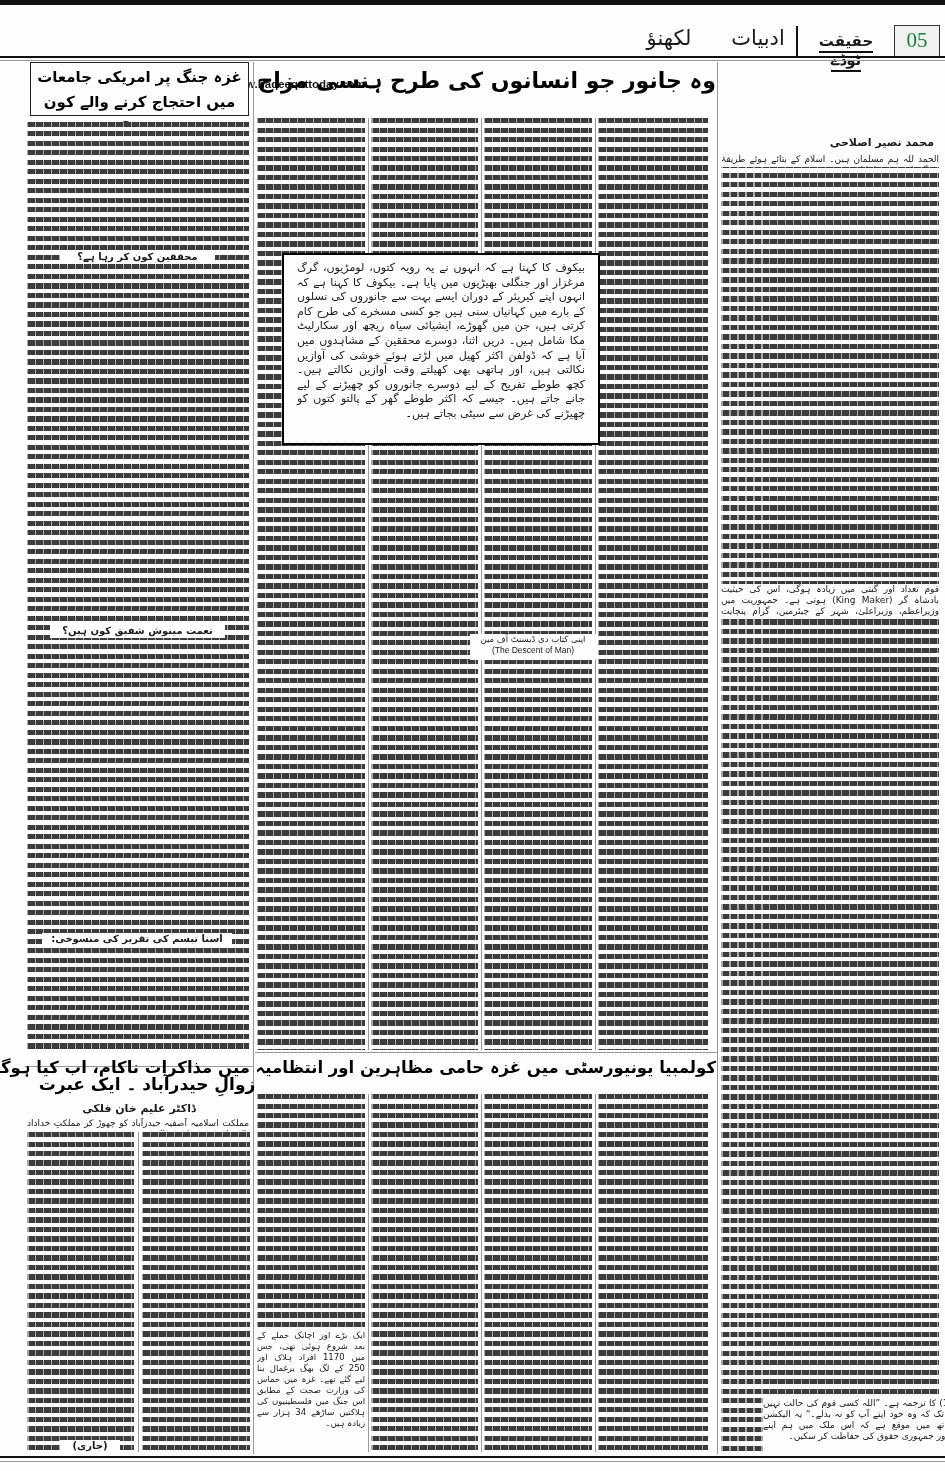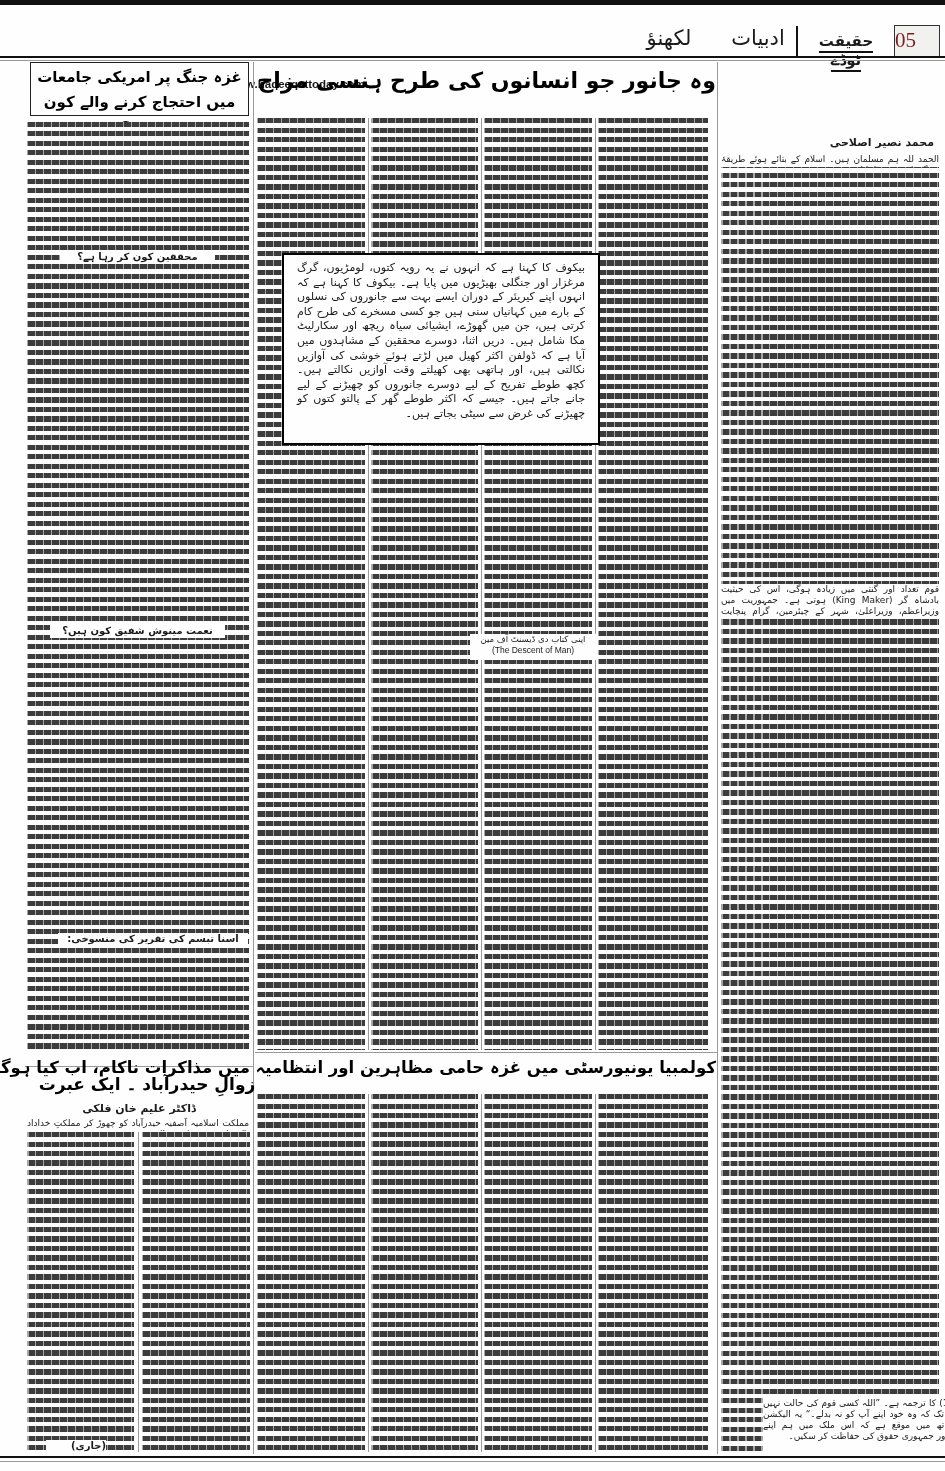--- a/index.html
+++ b/index.html
@@ -11,22 +11,22 @@
   .vline{background:#9a9a9a;width:1px;}
   .hline{background:#9a9a9a;height:1px;}
   .fill{background-image:
         repeating-linear-gradient(to right, rgba(255,255,255,0.55) 0 1.5px, rgba(255,255,255,0) 1.5px 8px),
         repeating-linear-gradient(to bottom, #3c3c3c 0 5px, #fefefe 5px 9.5px);}
   .headline{font-weight:bold;text-align:center;color:#000;}
   .nowrap{white-space:nowrap;}
   .band{background:#fefefe;font-size:9px;line-height:11px;text-align:justify;overflow:hidden;}
   .subhead{background:#fefefe;font-weight:bold;font-size:10px;line-height:12px;text-align:center;overflow:hidden;}
   .dateline{font-family:"Liberation Sans",sans-serif;font-weight:bold;font-size:11.5px;margin-top:44px;}
-  #pageno{border:1.5px solid #333;background:#f1f1ef;
-          font-family:"Liberation Serif",serif;font-size:21px;line-height:29px;color:#7f1d1d;}
+  #pageno{border:1.5px solid #333;background:#f1f1ef;text-align:center;
+          font-family:"Liberation Serif",serif;font-size:21px;line-height:29px;color:#15803d;}
   #paper-name{font-weight:bold;font-size:15px;border-bottom:2px solid #111;padding-bottom:1px;}
   .mast{font-weight:normal;font-size:21px;}
   #boxed{border:2px solid #000;background:#fefefe;font-weight:normal;
          font-size:11px;line-height:14.6px;text-align:justify;padding:6px 13px;overflow:hidden;}
   #gaza-headline-box{border:1.5px solid #222;background:#fefefe;}
   .byline{font-weight:bold;font-size:11px;}
   .center{text-align:center;}
 </style>
 </head>
 <body>
@@ -74,41 +74,42 @@
     <div>اپنی کتاب دی ڈیسنٹ آف مین</div>
     <div style="direction:ltr;font-family:'Liberation Sans',sans-serif;">(The Descent of Man)</div>
   </div>
 
   <div id="gaza-headline-box" class="abs" style="left:30px;top:62px;width:217px;height:52px;">
     <div class="urdu headline" style="font-size:15px;line-height:25px;padding-top:2px;">غزہ جنگ پر امریکی جامعات میں احتجاج کرنے والے کون ہیں؟</div>
   </div>
   <div class="abs fill" style="left:27px;top:122px;width:222px;height:930px;"></div>
   <div class="abs urdu subhead" style="left:60px;top:251px;width:155px;height:13px;">محققین کون کر رہا ہے؟</div>
   <div class="abs urdu subhead" style="left:50px;top:625px;width:175px;height:13px;">نعمت مینوش شفیق کون ہیں؟</div>
-  <div class="abs urdu subhead" style="left:58px;top:933px;width:190px;height:13px;">اسنا تبسم کی تقریر کی منسوخی:</div>
+  <div class="abs urdu subhead" style="left:42px;top:933px;width:190px;height:13px;">اسنا تبسم کی تقریر کی منسوخی:</div>
 
   <div class="abs hline" style="left:255px;top:1052px;width:462px;"></div>
   <div class="abs hline" style="left:25px;top:1066px;width:228px;"></div>
 
   <div class="abs urdu headline nowrap" style="left:256px;top:1058px;width:460px;font-size:16.5px;">کولمبیا یونیورسٹی میں غزہ حامی مظاہرین اور انتظامیہ میں مذاکرات ناکام، اب کیا ہوگا؟</div>
 
   <div class="abs vline" style="left:368px;top:1094px;height:358px;"></div>
   <div class="abs vline" style="left:481px;top:1094px;height:358px;"></div>
   <div class="abs vline" style="left:595px;top:1094px;height:358px;"></div>
 
   <div class="abs fill" style="left:257px;top:1094px;width:108px;height:358px;"></div>
   <div class="abs fill" style="left:371px;top:1094px;width:107px;height:358px;"></div>
   <div class="abs fill" style="left:484px;top:1094px;width:108px;height:358px;"></div>
   <div class="abs fill" style="left:598px;top:1094px;width:110px;height:358px;"></div>
 
+  <div class="abs urdu band" style="left:257px;top:1330px;width:108px;height:122px;font-size:8.5px;">ایک بڑے اور اچانک حملے کے بعد شروع ہوئی تھی، جس میں 1170 افراد ہلاک اور 250 کے لگ بھگ یرغمال بنا لیے گئے تھے۔ غزہ میں حماس کی وزارت صحت کے مطابق اس جنگ میں فلسطینیوں کی ہلاکتیں ساڑھے 34 ہزار سے زیادہ ہیں۔</div>
 
   <div class="abs urdu headline nowrap" style="left:28px;top:1074px;width:222px;font-size:17px;margin-left:8px;">زوالِ حیدرآباد ۔ ایک عبرت</div>
   <div class="abs urdu byline center" style="left:28px;top:1102px;width:222px;">ڈاکٹر علیم خان فلکی</div>
   <div class="abs urdu band" style="left:27px;top:1118px;width:222px;height:13px;">مملکت اسلامیہ آصفیہ حیدرآباد کو چھوڑ کر مملکتِ خداداد پاکستان ہجرت کرنے والو،</div>
 
   <div class="abs vline" style="left:138px;top:1132px;height:320px;"></div>
   <div class="abs fill" style="left:27px;top:1132px;width:107px;height:320px;"></div>
   <div class="abs fill" style="left:142px;top:1132px;width:108px;height:320px;"></div>
-  <div class="abs urdu subhead" style="left:46px;top:1440px;width:60px;height:12px;text-align:right;">(جاری)</div>
+  <div class="abs urdu subhead" style="left:60px;top:1440px;width:60px;height:12px;">(جاری)</div>
 
   <div class="abs bar" style="left:0;top:1456px;width:945px;height:2px;"></div>
   <div class="abs hline" style="left:0;top:1461px;width:945px;"></div>
 </div>
 
 </body></html>

